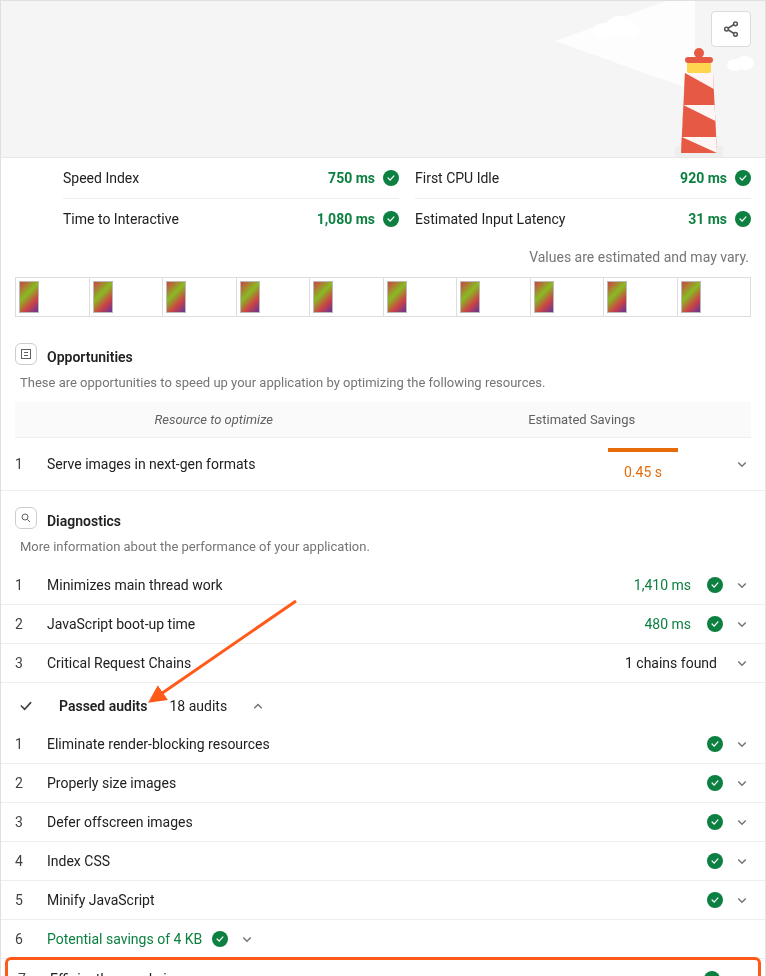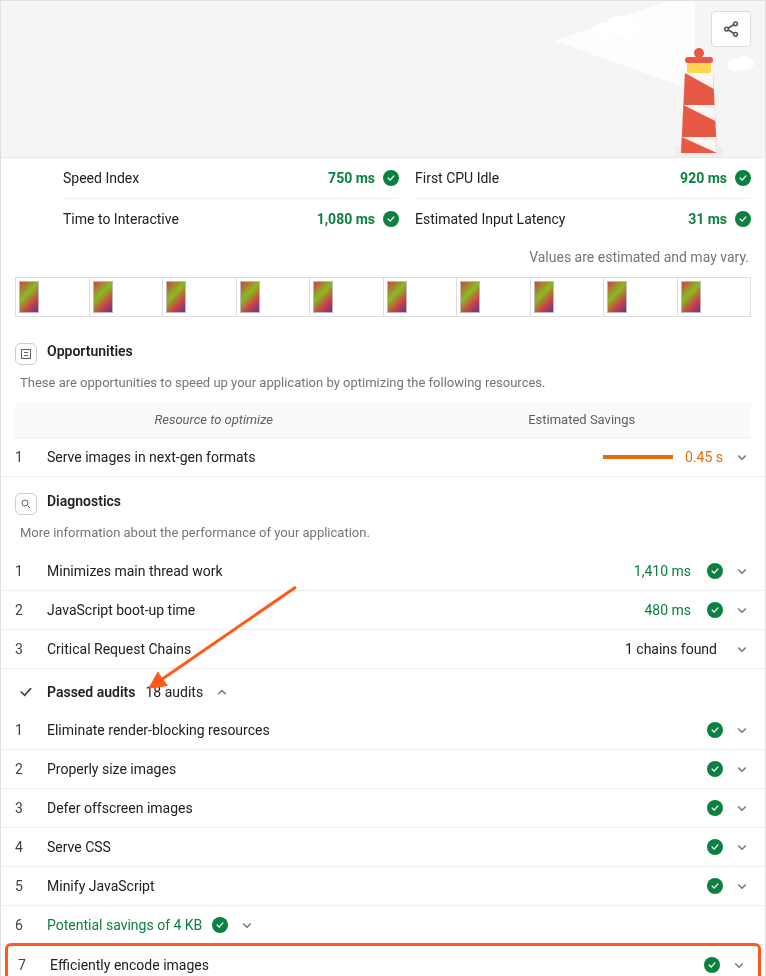--- a/index.html
+++ b/index.html
@@ -100,21 +100,21 @@
   .film-thumb {
     width: 20px; height: 32px;
     position: absolute;
     left: 3px; top: 3px;
     background: linear-gradient(135deg, #c44 0%, #8b2 40%, #c44 70%, #639 100%);
     border: 1px solid #bbb;
   }
   
   .section-head {
     display: flex;
-    align-items: flex-start;
+    align-items: flex-end;
     gap: 10px;
     padding: 6px 14px;
   }
   .section-icon {
     width: 22px; height: 22px;
     border: 1px solid #ccc;
     border-radius: 6px;
     display: flex; align-items: center; justify-content: center;
     color: #616161;
   }
@@ -160,30 +160,31 @@
   .chev {
     width: 18px; height: 18px;
     color: #757575;
   }
   .bar-wrap {
     display: flex;
     align-items: center;
     gap: 12px;
     width: 160px;
     justify-content: flex-end;
+    flex-direction: column;
   }
   .bar {
     width: 70px; height: 4px;
     background: #e66c0b;
   }
   .orange-val { color: #e66c0b; }
   .passed-head {
     display: flex;
     align-items: center;
-    gap: 10px;
+    gap: 22px;
     padding: 12px 14px 8px;
   }
   .highlight-row {
     border: 3px solid #ff5a1a;
     border-radius: 6px;
     margin: -2px 4px;
     padding-right: 10px;
     padding-left: 10px;
   }
   .highlight-row .idx { width: 22px; }
@@ -447,21 +448,21 @@
         <svg viewBox="0 0 24 24">
           <path d="M5 12 L10 17 L19 7" stroke="#fff" stroke-width="3" fill="none" stroke-linecap="round"></path>
         </svg>
       </span>
     <svg class="chev" viewBox="0 0 24 24">
         <path d="M7 10 L12 15 L17 10" fill="none" stroke="#757575" stroke-width="2"></path>
       </svg>
   </div>
   <div class="arow">
     <span class="idx">4</span>
-    <span class="txt">Serve CSS</span>
+    <span class="txt">Index CSS</span>
     <span class="pass-dot">
         <svg viewBox="0 0 24 24">
           <path d="M5 12 L10 17 L19 7" stroke="#fff" stroke-width="3" fill="none" stroke-linecap="round"></path>
         </svg>
       </span>
     <svg class="chev" viewBox="0 0 24 24">
         <path d="M7 10 L12 15 L17 10" fill="none" stroke="#757575" stroke-width="2"></path>
       </svg>
   </div>
   <div class="arow">

